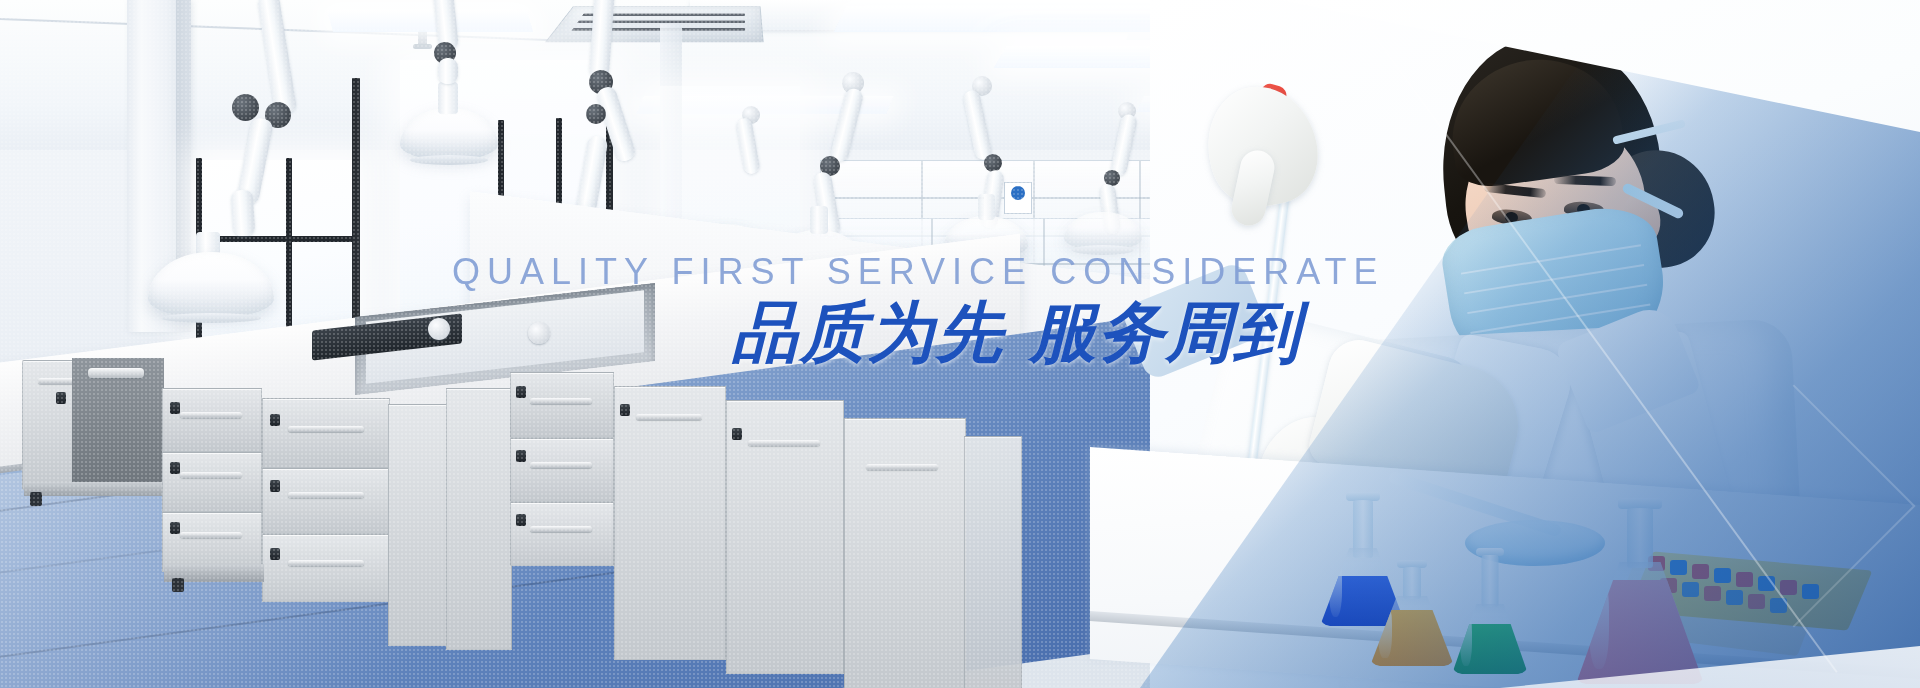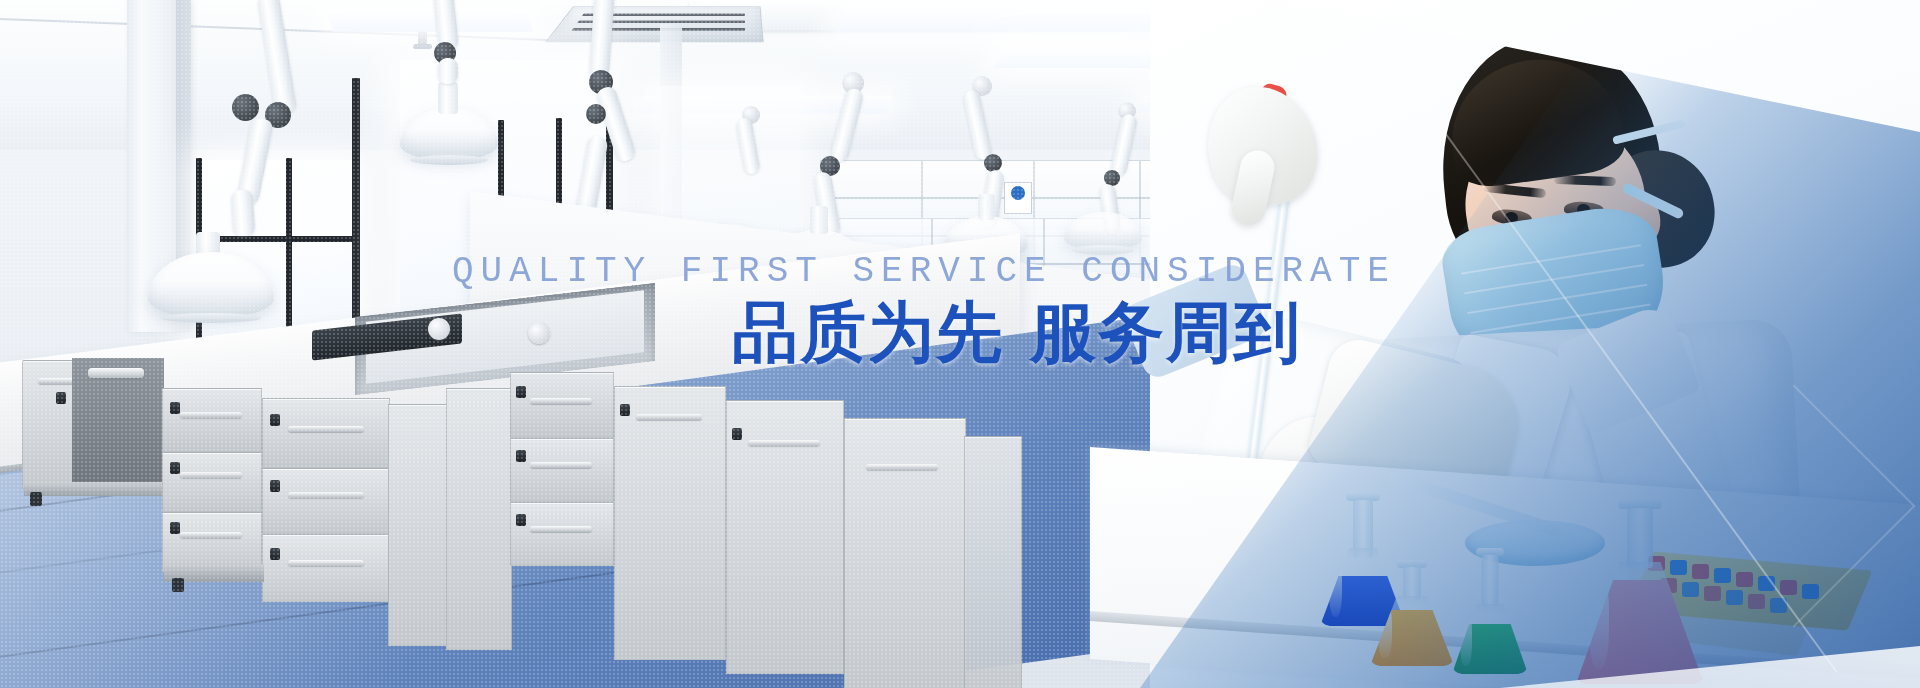--- a/index.html
+++ b/index.html
@@ -484,30 +484,31 @@
     background-image:radial-gradient(rgba(255,255,255,.9) 1px, transparent 1.3px);
     background-size:4px 4px;
   }
 
   
   .copy{position:absolute;left:0;top:0;width:1920px;height:688px;pointer-events:none;}
   .copy > *{pointer-events:auto;}
 
   .eng{
     position:absolute;left:452px;top:251px;
-    font-family:Liberation Mono, monospace;
+    font-family:Liberation Sans, sans-serif;
     font-size:36px;letter-spacing:7px;white-space:nowrap;
     color:#7f9cd4;opacity:.88;
   }
   .headline{
     position:absolute;left:732px;top:300px;
     font-family:"DejaVu Sans","Liberation Sans",sans-serif;
     font-weight:700;font-size:66px;line-height:1;
     color:#1d52bd;letter-spacing:2px;white-space:nowrap;
     text-shadow:0 2px 4px rgba(255,255,255,.55);
+    font-style:italic;
   }
   .headline .gap{display:inline-block;width:26px;}
   .sub-band{
     position:absolute;left:476px;top:382px;width:756px;height:76px;
     background:#0c8a3f;
     display:flex;align-items:center;justify-content:center;
   }
   .sub-band span{
     font-family:"DejaVu Sans","Liberation Sans",sans-serif;
     font-size:35px;color:#ffffff;letter-spacing:2px;white-space:nowrap;

